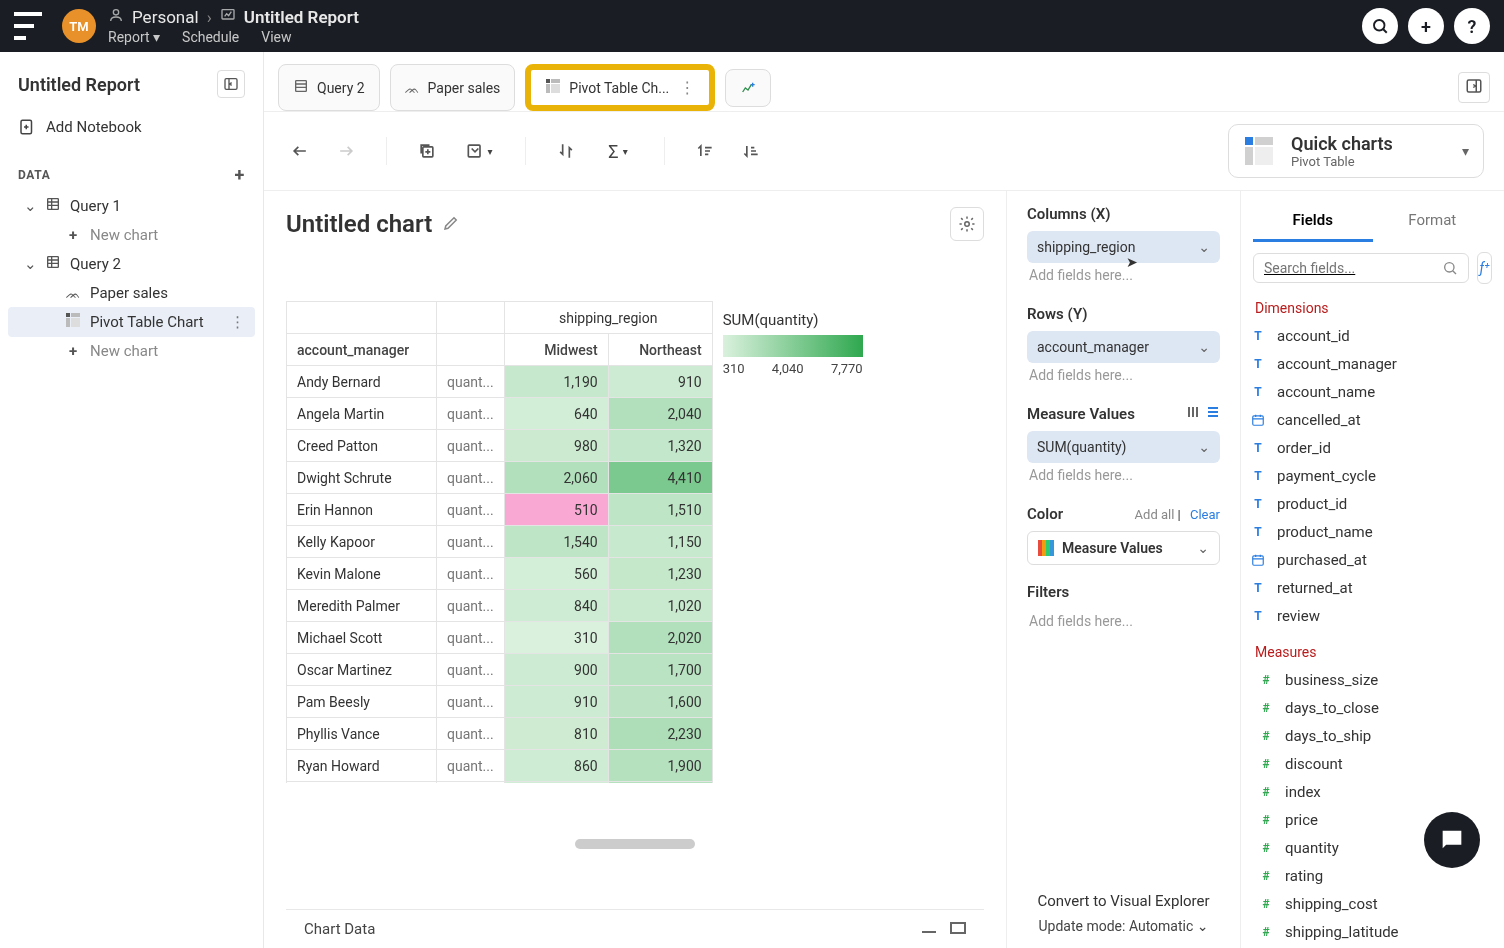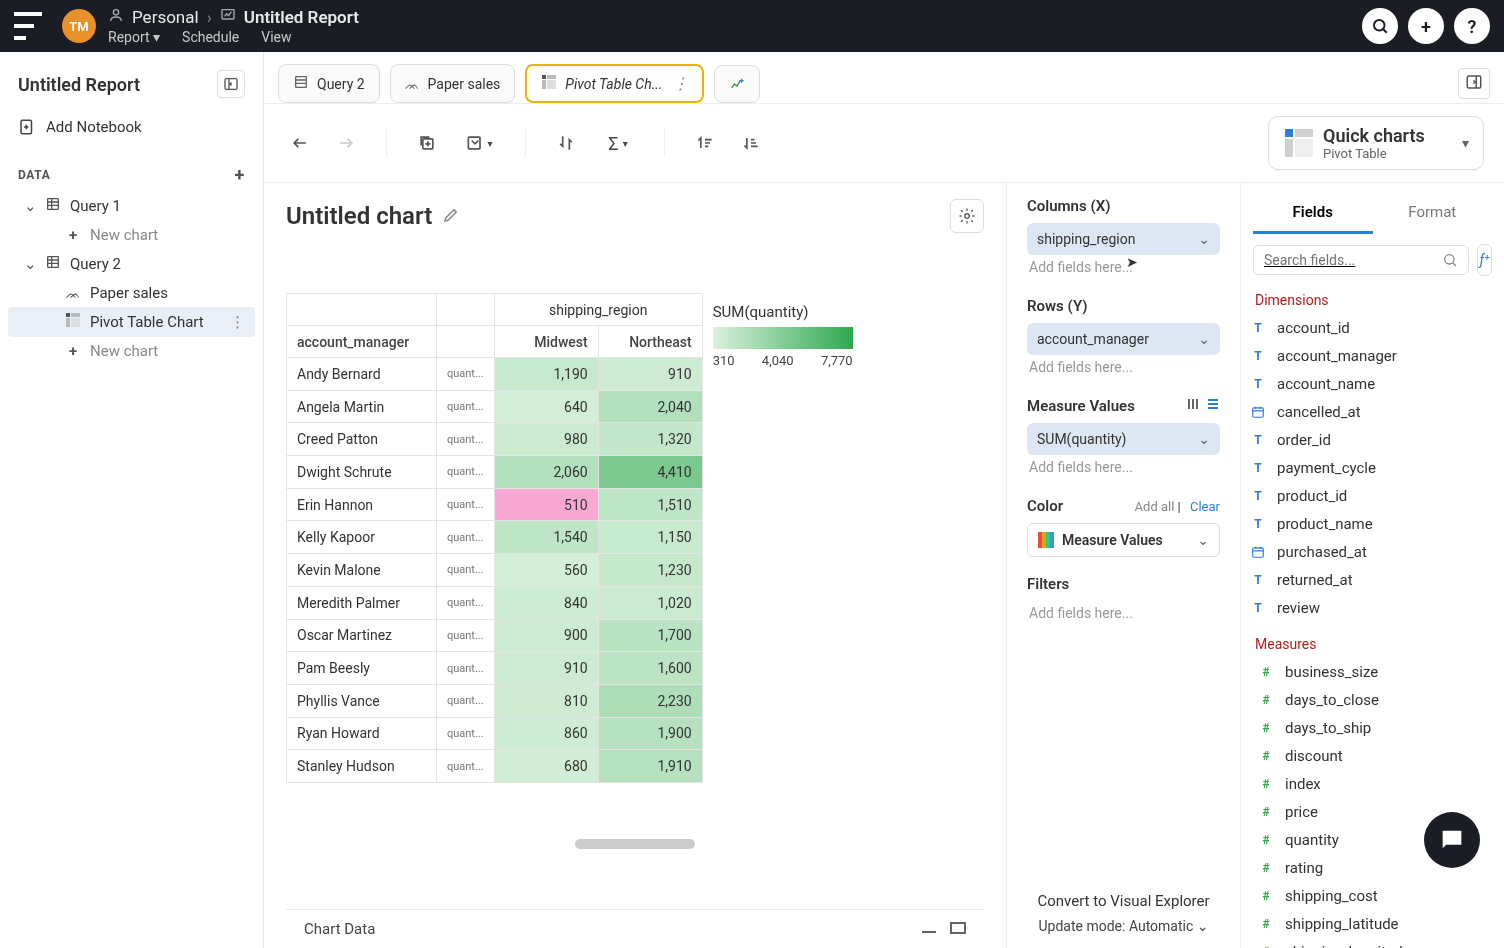--- a/index.html
+++ b/index.html
@@ -32,54 +32,54 @@
 .tree-item.indent-2 { padding-left: 56px; }
 .tree-item.selected { background: #e9eef7; }
 .tree-item .dots { margin-left: auto; color: #777; padding: 0 4px; }
 .item-icon { width: 18px; text-align: center; color: #555; }
 .caret { width: 12px; text-align: center; color: #555; }
 
 
 .center { flex: 1; display: flex; flex-direction: column; min-width: 0; }
 .tabs-row { display: flex; align-items: center; gap: 10px; padding: 12px 14px 0; border-bottom: 1px solid #eee; }
 .tab { display: flex; align-items: center; gap: 8px; padding: 8px 14px; border: 1px solid #ddd; border-radius: 8px; background: #fafafa; cursor: pointer; font-size: 14px; }
-.tab.active { background: #fff; border: 2px solid #eab308; font-style: italic; }
+.tab.active { background: #fff; border: 6px solid #eab308; }
 .tab .tab-dots { color: #888; font-size: 16px; padding-left: 2px; }
 .tab-icon { color: #666; }
 .tab-add { width: 46px; justify-content: center; }
 .tab-add svg { color: #2f6f3e; }
 .tabs-spacer { flex: 1; }
 .expand-icon { border: 1px solid #ddd; border-radius: 4px; padding: 4px 6px; cursor: pointer; }
 
 .toolbar { display: flex; align-items: center; gap: 24px; padding: 12px 20px; border-bottom: 1px solid #eee; }
 .tb-group { display: flex; gap: 14px; align-items: center; }
 .tb-sep { width: 1px; height: 28px; background: #eee; }
 .tb-btn { width: 32px; height: 32px; display: flex; align-items: center; justify-content: center; color: #444; cursor: pointer; border-radius: 4px; }
 .tb-btn.with-caret { width: 44px; }
 .tb-btn svg { width: 20px; height: 20px; }
 
-.quick-charts-card { margin-left: auto; display: flex; align-items: center; gap: 8px; border: 1px solid #ddd; border-radius: 10px; padding: 8px 14px; width: 216px; cursor: pointer; }
+.quick-charts-card { margin-left: auto; display: flex; align-items: center; gap: 16px; border: 1px solid #ddd; border-radius: 10px; padding: 8px 14px; width: 256px; cursor: pointer; }
 .qc-icon { width: 32px; height: 32px; display: flex; }
 .qc-text .qc-title { font-size: 18px; font-weight: 600; }
 .qc-text .qc-sub { font-size: 13px; color: #666; }
 
 .workbench { flex: 1; display: flex; min-height: 0; }
 .chart-area { flex: 1; padding: 16px 22px 0; overflow: hidden; display: flex; flex-direction: column; gap: 48px; }
 .chart-title-row { display: flex; align-items: center; gap: 10px; }
 .chart-title { font-size: 24px; font-weight: 600; }
 .chart-desc { color: #888; margin-top: 6px; font-size: 14px; }
 .gear-btn { margin-left: auto; border: 1px solid #ddd; width: 34px; height: 34px; border-radius: 6px; display: flex; align-items: center; justify-content: center; cursor: pointer; }
 
 .pivot-wrapper { display: flex; margin-top: 12px; overflow: hidden; flex: 1; }
 .pivot-table { border-collapse: collapse; font-size: 14px; }
 .pivot-table th, .pivot-table td { border: 1px solid #e4e4e4; padding: 7px 10px; text-align: left; white-space: nowrap; height: 32px; }
 .pivot-table thead .col-group { text-align: center; color: #333; font-weight: 400; border-bottom: none; }
 .pivot-table thead th { font-weight: 500; color: #444; }
 .pivot-table .rowhead { width: 150px; }
-.pivot-table .measure-label { color: #777; font-size: 11px; width: 55px; overflow: hidden; text-overflow: ellipsis; margin-left: 47px; }
+.pivot-table .measure-label { color: #777; font-size: 14px; width: 55px; overflow: hidden; text-overflow: ellipsis; margin-left: 47px; }
 .pivot-table td.valcell { text-align: right; width: 104px; }
 .legend { padding: 10px 0 0 10px; font-size: 15px; }
 .legend-bar { height: 22px; width: 140px; background: linear-gradient(90deg, #daf1dd, #2fa84f); margin-top: 6px; }
 .legend-ticks { display: flex; justify-content: space-between; width: 140px; font-size: 13px; margin-top: 4px; color: #444; }
 
 .h-scroll { height: 10px; width: 120px; background: #ccc; border-radius: 5px; margin: 8px auto; }
 
 .chart-data-bar { border-top: 1px solid #e8e8e8; margin-top: 4px; padding: 10px 18px; display: flex; align-items: center; font-size: 15px; color: #444; }
 .chart-data-bar .cd-right { margin-left: auto; display: flex; gap: 12px; }
 
@@ -419,20 +419,26 @@
                   <td class="valcell" style="background:rgb(212,239,216)">560</td>
                   <td class="valcell" style="background:rgb(197,232,203)">1,230</td>
                 </tr>
                 <tr>
                   <td class="rowhead">Meredith Palmer</td>
                   <td class="measure-label">quant...</td>
                   <td class="valcell" style="background:rgb(206,236,211)">840</td>
                   <td class="valcell" style="background:rgb(202,234,207)">1,020</td>
                 </tr>
                 <tr>
+                  <td class="rowhead">Michael Scott</td>
+                  <td class="measure-label">quant...</td>
+                  <td class="valcell" style="background:rgb(218,241,221)">310</td>
+                  <td class="valcell" style="background:rgb(179,224,188)">2,020</td>
+                </tr>
+                <tr>
                   <td class="rowhead">Oscar Martinez</td>
                   <td class="measure-label">quant...</td>
                   <td class="valcell" style="background:rgb(204,235,210)">900</td>
                   <td class="valcell" style="background:rgb(186,227,195)">1,700</td>
                 </tr>
                 <tr>
                   <td class="rowhead">Pam Beesly</td>
                   <td class="measure-label">quant...</td>
                   <td class="valcell" style="background:rgb(204,235,210)">910</td>
                   <td class="valcell" style="background:rgb(188,228,196)">1,600</td>

